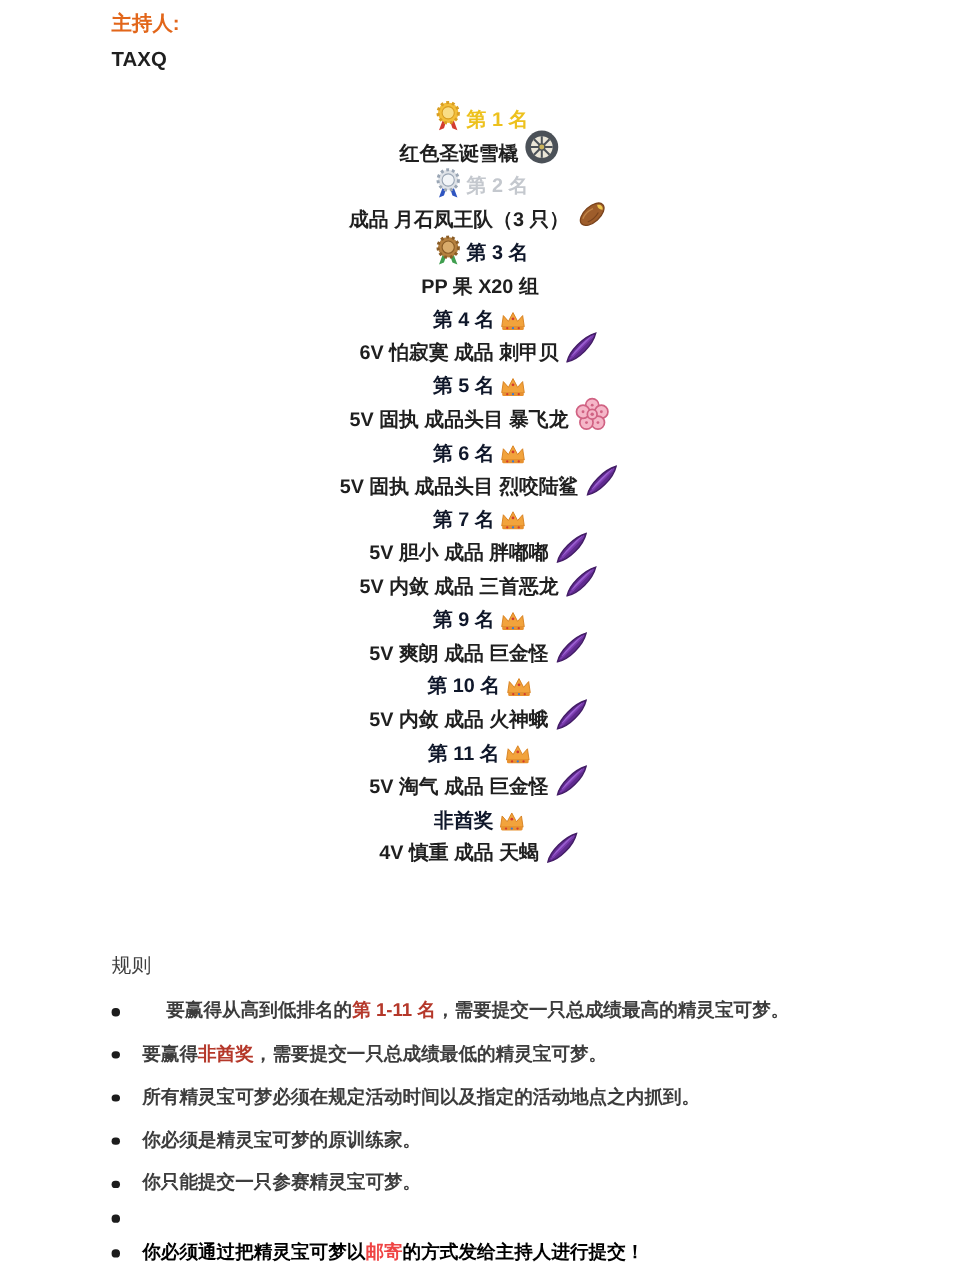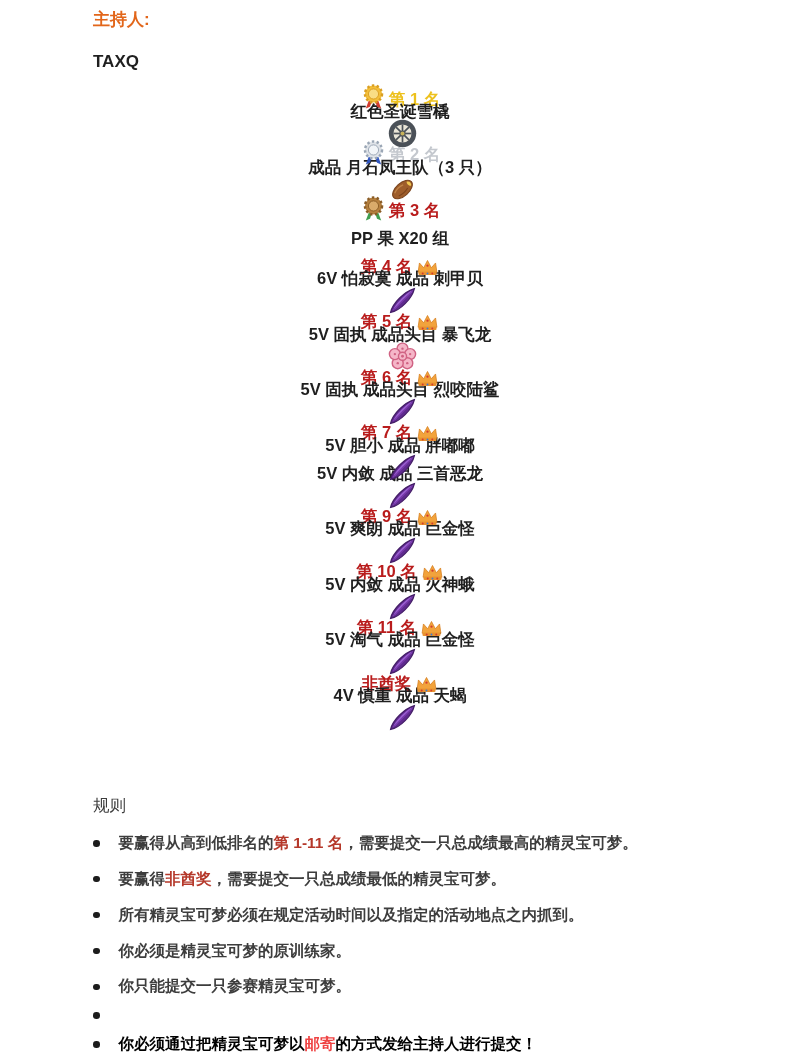--- a/index.html
+++ b/index.html
@@ -2,42 +2,42 @@
 <html><head>
 <meta charset="utf-8">
 <style>
   html,body{margin:0;padding:0;background:#ffffff;}
   body{width:800px;height:1057px;font-family:"Liberation Sans","DejaVu Sans",sans-serif;overflow:hidden;}
   .page{position:relative;width:800px;height:1057px;background:#ffffff;overflow:hidden;}
 
   
   .host{position:absolute;left:93px;top:10px;}
   .host-label{color:#E2661A;font-weight:bold;font-size:17px;line-height:1.2;}
-  .host-name{color:#1f1f1f;font-weight:bold;font-size:17px;margin-top:22px;line-height:1.2;}
+  .host-name{color:#1f1f1f;font-weight:bold;font-size:17px;margin-top:10px;line-height:1.2;}
 
   
   .ranking{position:absolute;top:86px;left:0;width:800px;}
   .r-line{height:27.8px;display:flex;justify-content:center;align-items:center;font-weight:bold;font-size:16.5px;white-space:nowrap;}
   .rank-label.gold{color:#EDC11D;}
   .rank-label.silver{color:#C4C8CE;}
-  .rank-label.orange{color:#b91c1c;}
-  .prize-line{color:#1f1f1f;flex-direction:column;}
+  .rank-label.orange{color:#0f172a;}
+  .prize-line{color:#1f1f1f;}
   .ico{display:inline-flex;flex:none;}
   .icon-medal{width:27px;height:27px;margin-right:2px;transform:translateY(-2px);}
   .icon-medal svg{width:27px;height:27px;}
   .icon-crown{width:23px;height:20px;margin-left:4px;transform:translateY(0px);}
   .icon-crown svg{width:23px;height:20px;}
   .icon-prize{width:31px;height:31px;margin-left:4px;transform:translateY(-5px);}
   .icon-prize svg{width:31px;height:31px;}
 
   
   .rules{position:absolute;left:93px;top:796px;width:660px;}
   .rules-heading{font-size:16.5px;color:#3D3D3D;font-weight:500;line-height:1.2;}
   .rule-item{display:flex;align-items:center;margin-top:15px;}
-  .rule-item:first-of-type{margin-top:17px;}
+  .rule-item:first-of-type{margin-top:17px;gap:20px;}
   .dot{width:6.5px;height:6.5px;border-radius:50%;background:#1c1c1c;margin-right:19px;flex:none;}
   .rule-text{margin:0;font-size:15.5px;color:#3D3D3D;font-weight:600;line-height:1.35;}
   .rule-item.emph .rule-text{color:#000000;font-weight:700;}
   .seg.red{color:#B5382A;}
   .seg.bright-red{color:#ef4444;}
 </style>
 </head>
 <body>
 
 <div class="page">

